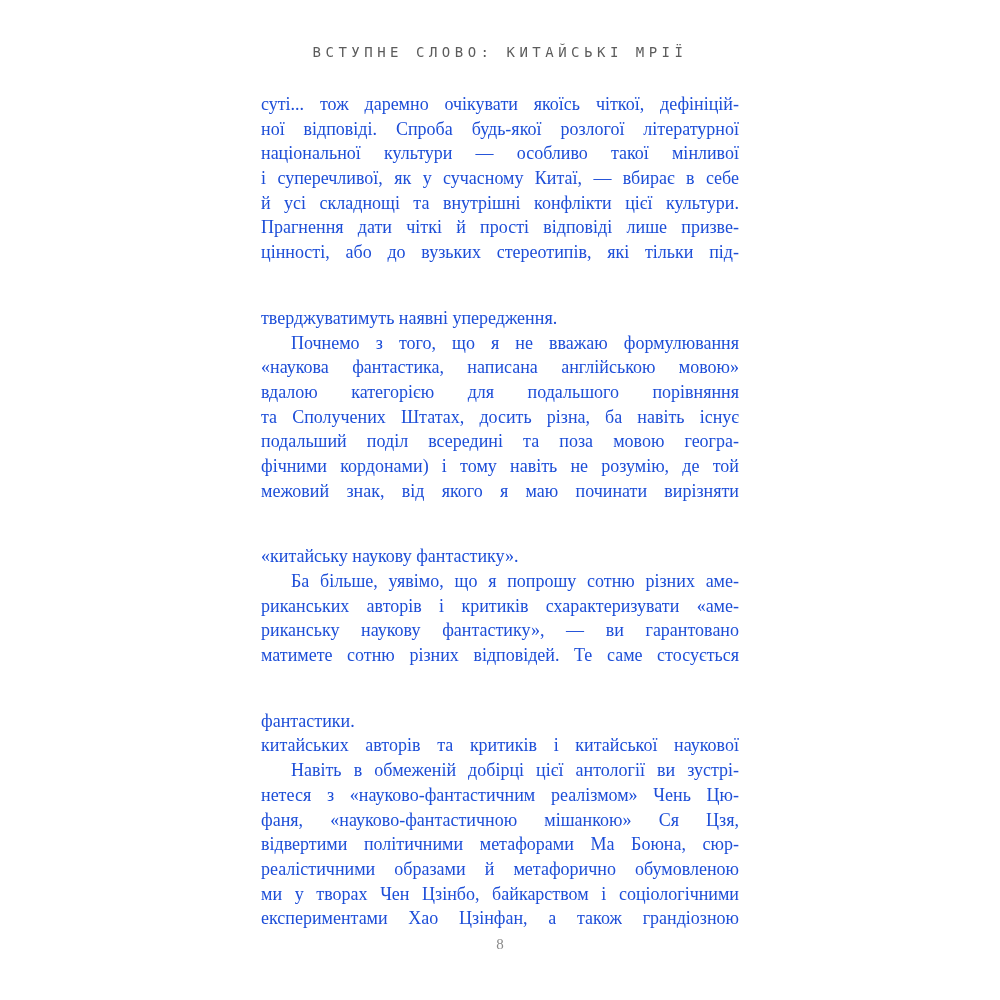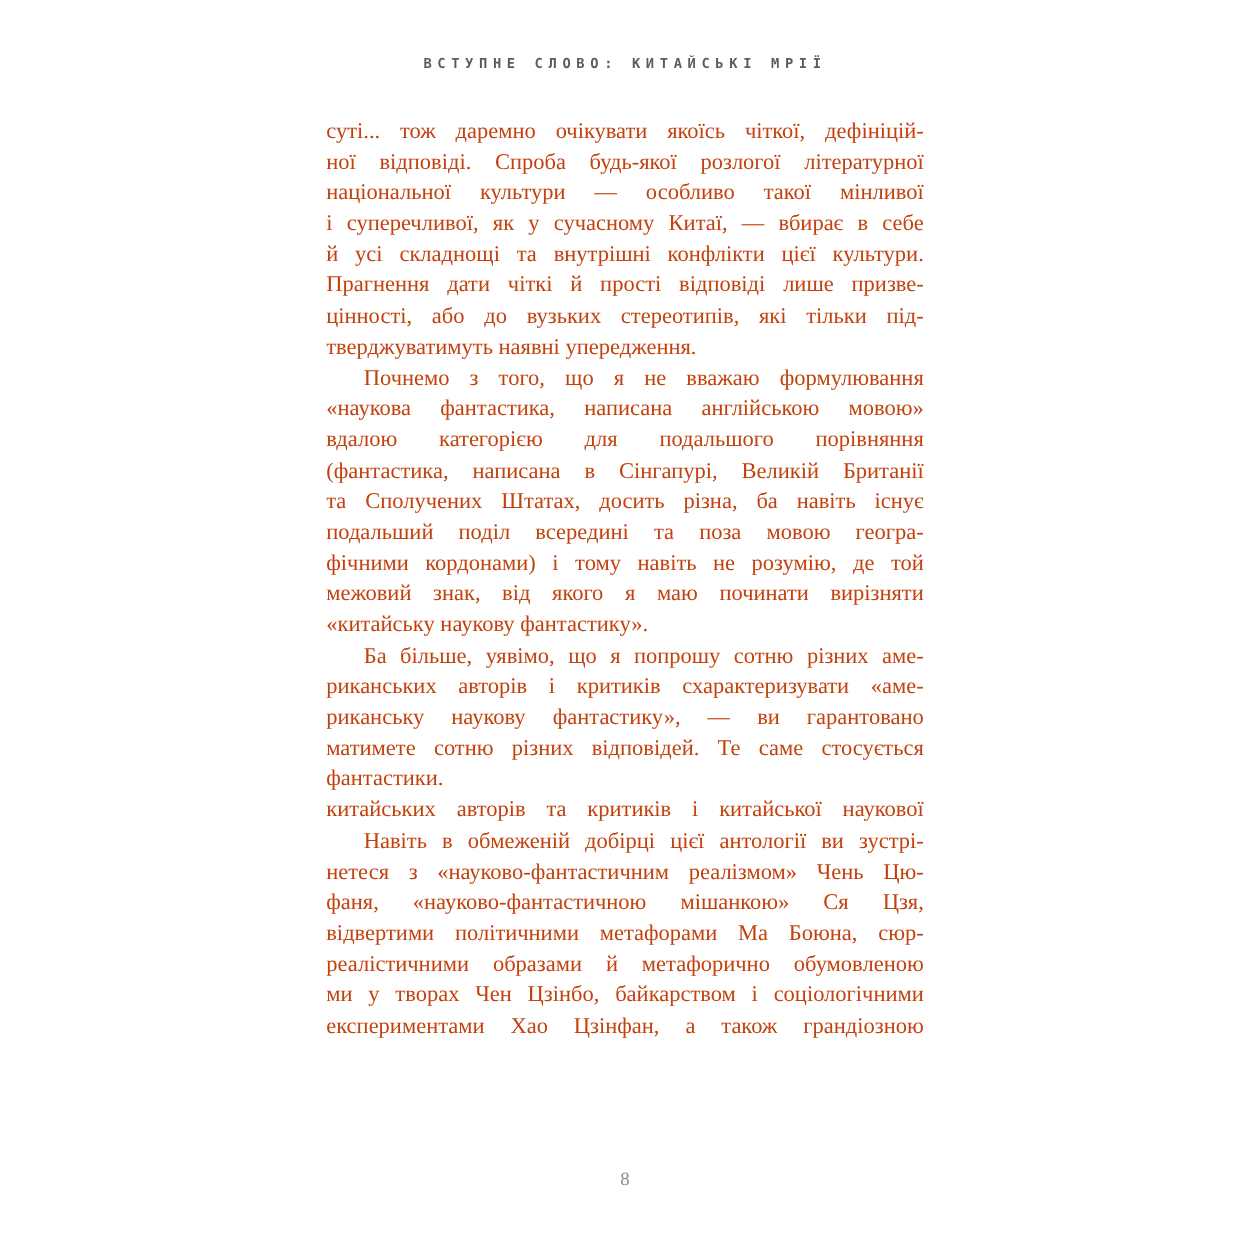--- a/index.html
+++ b/index.html
@@ -15,46 +15,45 @@
     overflow: hidden;
     font-family: "Liberation Serif", serif;
   }
   .running-header {
     position: absolute;
     top: 44px;
     left: 0;
     width: 100%;
     text-align: center;
     font-family: "DejaVu Sans Mono", monospace;
-    font-size: 11px;
+    font-size: 14px;
     letter-spacing: 4.5px;
     color: #5c5c5c;
     text-transform: uppercase;
     white-space: nowrap;
-    font-weight: bold;
   }
   .body-text {
     position: absolute;
     left: 261px;
     top: 92px;
     width: 478px;
-    color: #c2410c;
+    color: #1d4ed8;
     font-size: 18px;
   }
   .para { margin: 0; padding: 0; }
   .line {
     height: 24.7px;
     line-height: 24.7px;
     overflow: hidden;
     text-align: justify;
     text-align-last: justify;
     white-space: normal;
   }
   .line.indent { padding-left: 30px; }
-  .line.lastline { text-align-last: left; }
+  .line.lastline { text-align-last: left; margin-top: 41px; }
   .page-number {
     position: absolute;
     top: 936px;
     left: 0;
     width: 100%;
     text-align: center;
     font-family: "Liberation Serif", serif;
     font-size: 15px;
     color: #8a8a8a;
   }
@@ -73,21 +72,20 @@
         <div class="line">і суперечливої, як у сучасному Китаї, — вбирає в себе</div>
         <div class="line">й усі складнощі та внутрішні конфлікти цієї культури.</div>
         <div class="line">Прагнення дати чіткі й прості відповіді лише призве-</div>
         <div class="line">цінності, або до вузьких стереотипів, які тільки під-</div>
         <div class="line lastline">тверджуватимуть наявні упередження.</div>
       </div>
       <div class="para">
         <div class="line indent">Почнемо з того, що я не вважаю формулювання</div>
         <div class="line">«наукова фантастика, написана англійською мовою»</div>
         <div class="line">вдалою категорією для подальшого порівняння</div>
-        <div class="line">(фантастика, написана в Сінгапурі, Великій Британії</div>
         <div class="line">та Сполучених Штатах, досить різна, ба навіть існує</div>
         <div class="line">подальший поділ всередині та поза мовою геогра-</div>
         <div class="line">фічними кордонами) і тому навіть не розумію, де той</div>
         <div class="line">межовий знак, від якого я маю починати вирізняти</div>
         <div class="line lastline">«китайську наукову фантастику».</div>
       </div>
       <div class="para">
         <div class="line indent">Ба більше, уявімо, що я попрошу сотню різних аме-</div>
         <div class="line">риканських авторів і критиків схарактеризувати «аме-</div>
         <div class="line">риканську наукову фантастику», — ви гарантовано</div>

